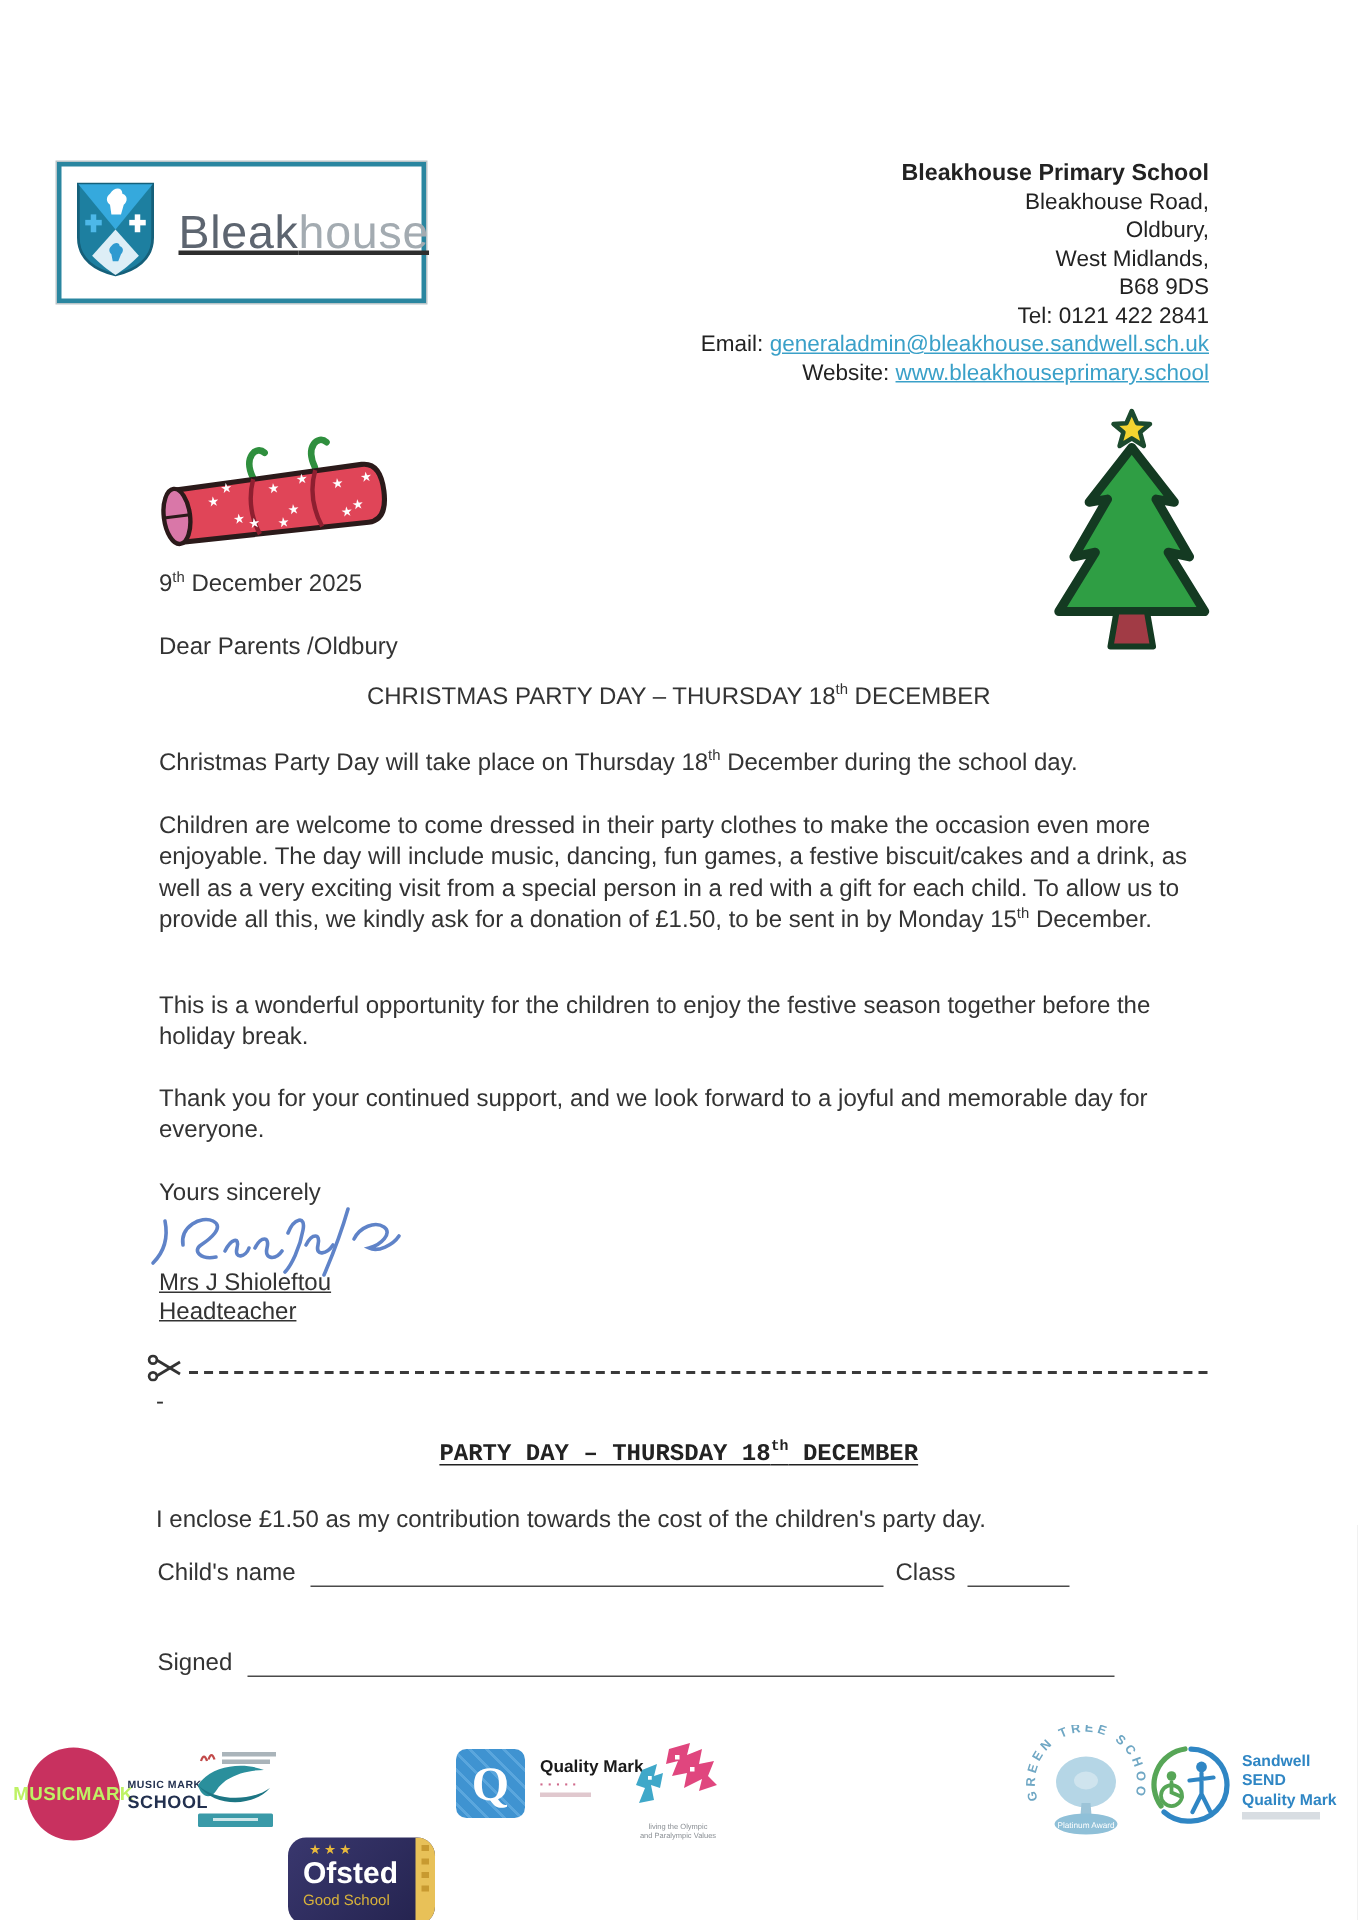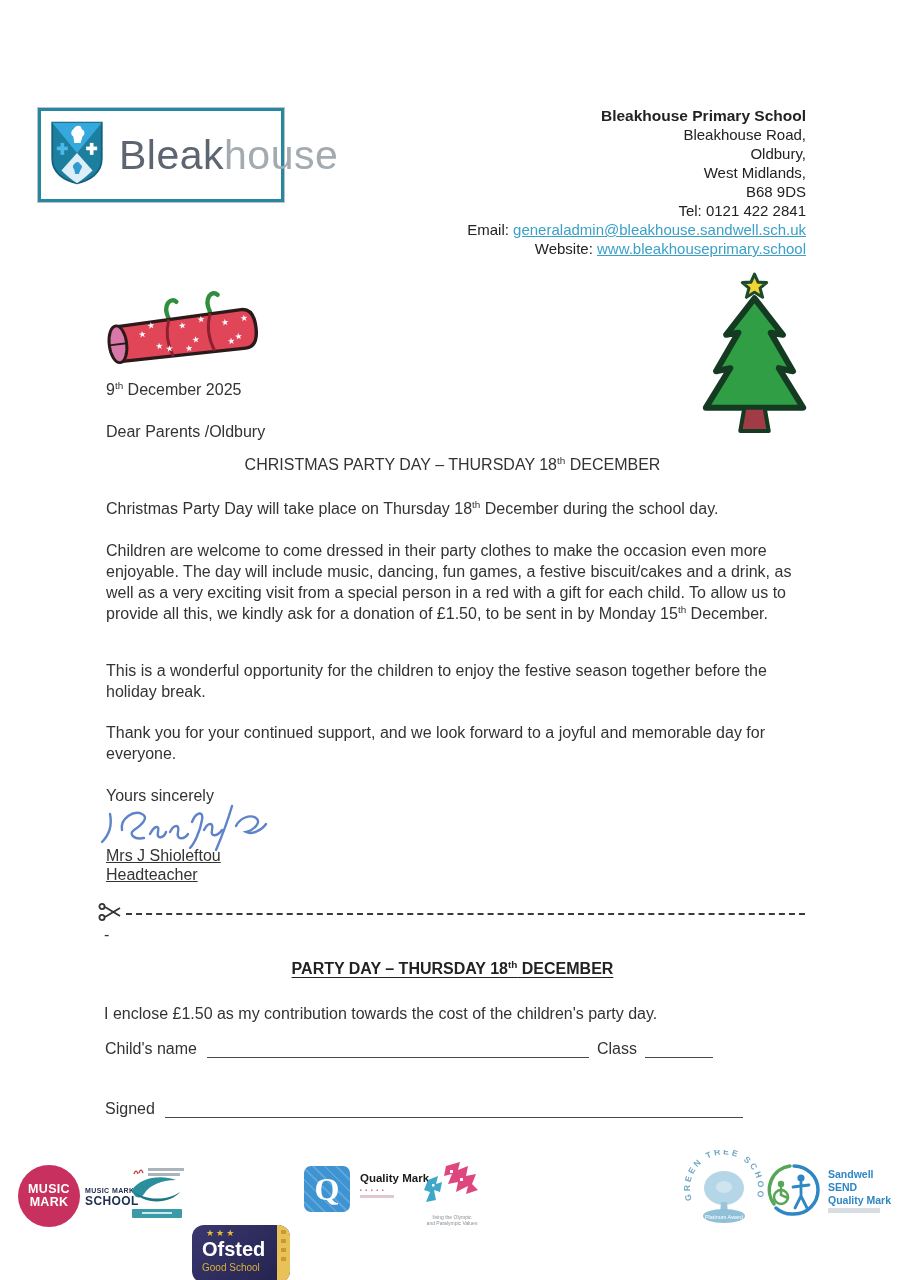--- a/index.html
+++ b/index.html
@@ -4,46 +4,46 @@
 <style>
   html,body{margin:0;padding:0;background:#e8e8e8;}
   .page{position:relative;width:905px;height:1280px;background:#ffffff;margin:0 auto;
         font-family:"Liberation Sans",sans-serif;color:#2e2e2e;overflow:hidden;}
   .abs{position:absolute;}
   sup{font-size:62%;vertical-align:super;line-height:0;}
 
   
   .logo-box{left:38px;top:108px;width:224px;height:80px;border:3px solid #2a86a0;
             box-shadow:0 0 0 1px #b8c4c8;display:flex;align-items:center;gap:14px;padding:4px 8px;background:#fff;}
-  .logo-text{font-size:41px;letter-spacing:.5px;}
+  .logo-text{font-size:31px;letter-spacing:.5px;text-decoration:underline;}
   .logo-text .dark{color:#5d6570;}
   .logo-text .light{color:#a3abb1;}
 
   
   .addr{right:99px;top:106px;text-align:right;font-size:15px;line-height:19px;color:#222;}
   .addr .school-name{font-weight:bold;font-size:15.5px;}
   .addr a{color:#3aa0c8;text-decoration:underline;cursor:pointer;}
 
   
   .body-text{font-size:16px;line-height:21px;color:#333;}
   .title-line{left:0;right:0;top:456px;text-align:center;font-size:16px;color:#333;}
-  .slip-head{left:0;right:0;top:960px;text-align:center;font-size:16px;font-weight:bold;color:#222;}
+  .slip-head{left:0;right:0;top:960px;text-align:center;font-size:16px;font-weight:bold;color:#222;font-family:Liberation Mono, monospace;}
   .slip-head .inner{text-decoration:underline;text-underline-offset:3px;}
 
   
   .cutline{left:98px;right:100px;top:903px;display:flex;align-items:center;gap:4px;}
   .dash-line{flex:1;border-top:2px dashed #3a3a3a;height:0;}
 
   
   .form-row{display:flex;align-items:flex-end;font-size:16px;color:#333;}
   .blank{display:inline-block;border-bottom:1.5px solid #4a4a4a;height:16px;}
 
   
-  .mm-circle{width:62px;height:62px;border-radius:50%;background:#c8315f;color:#ffffff;display:flex;
-             flex-direction:column;align-items:center;justify-content:center;font-weight:bold;
+  .mm-circle{width:62px;height:62px;border-radius:50%;background:#c8315f;color:#bef264;display:flex;
+             flex-direction:row;align-items:center;justify-content:center;font-weight:bold;
              font-size:12.5px;line-height:13px;letter-spacing:.3px;}
   .mm-side{color:#22304f;line-height:10px;}
   .mm-side .l1{font-size:7px;font-weight:bold;letter-spacing:.4px;}
   .mm-side .l2{font-size:12px;font-weight:bold;letter-spacing:.4px;}
 
   .psqm{width:64px;height:62px;position:relative;font-size:4px;color:#7a8288;}
   .psqm .tinytxt{position:absolute;left:22px;top:8px;width:38px;line-height:5px;color:#8a9299;}
   .psqm .banner{position:absolute;left:6px;bottom:4px;width:50px;height:9px;background:#3a9aa8;border-radius:1px;}
   .psqm .banner i{display:block;margin:3px auto 0;width:30px;height:2px;background:rgba(255,255,255,.75);}
 

